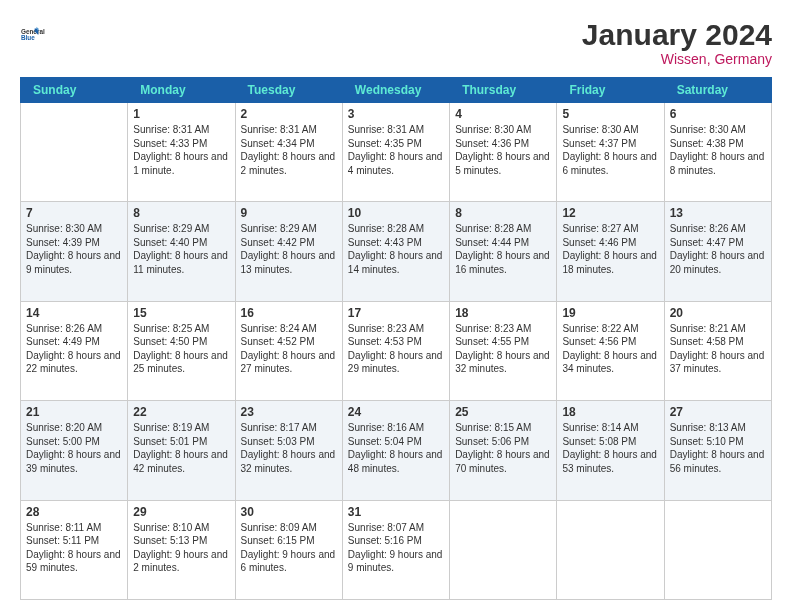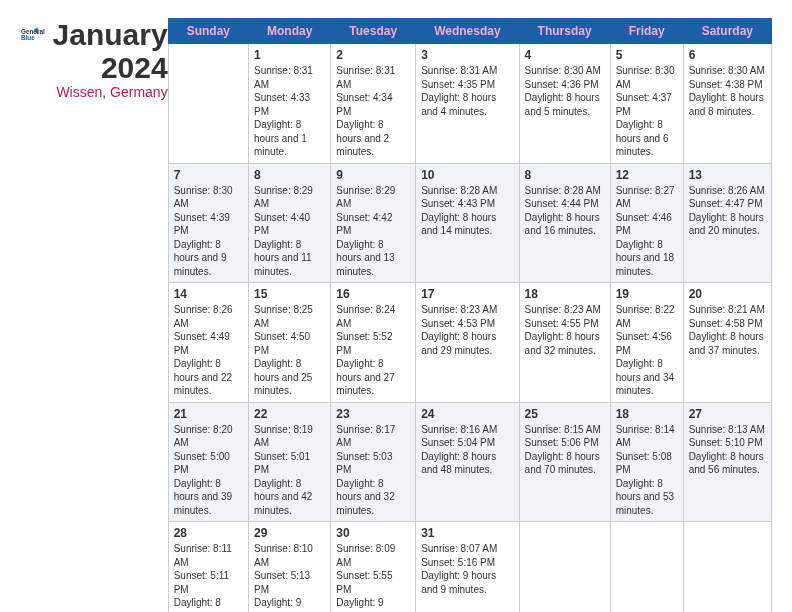--- a/index.html
+++ b/index.html
@@ -8,20 +8,21 @@
       background: #fff;
       width: 792px;
       height: 612px;
       overflow: hidden;
     }
     .page {
       width: 792px;
       height: 612px;
       padding: 18px 20px 12px 20px;
       display: flex;
+      flex-direction: column;
     }
     .header {
       display: flex;
       justify-content: space-between;
       align-items: flex-start;
       margin-bottom: 10px;
     }
     .logo {
       display: flex;
       align-items: center;
@@ -44,24 +45,24 @@
       font-size: 14px;
       color: #be185d;
     }
     .calendar-table {
       width: 100%;
       border-collapse: collapse;
       flex: 1;
     }
     .calendar-table thead th {
       background-color: #1a5fa8;
-      color: #f9a8d4;
+      color: #5eead4;
       font-size: 12px;
       font-weight: bold;
-      padding: 5px 18px;
+      padding: 5px 12px;
       text-align: left;
       border: 1px solid #1a5fa8;
     }
     .calendar-table tbody td {
       border: 1px solid #ccc;
       vertical-align: top;
       padding: 4px 5px;
       width: calc(100% / 7);
       height: 88px;
       font-size: 10px;
@@ -244,21 +245,21 @@
         <div class="day-info">
           <span>Sunrise: 8:25 AM</span><br>
           <span>Sunset: 4:50 PM</span><br>
           <span>Daylight: 8 hours and 25 minutes.</span>
         </div>
       </td>
           <td>
         <span class="day-number">16</span>
         <div class="day-info">
           <span>Sunrise: 8:24 AM</span><br>
-          <span>Sunset: 5:52 PM</span><br>
+          <span>Sunset: 4:52 PM</span><br>
           <span>Daylight: 8 hours and 27 minutes.</span>
         </div>
       </td>
           <td>
         <span class="day-number">17</span>
         <div class="day-info">
           <span>Sunrise: 8:23 AM</span><br>
           <span>Sunset: 4:53 PM</span><br>
           <span>Daylight: 8 hours and 29 minutes.</span>
         </div>
@@ -360,21 +361,21 @@
         <div class="day-info">
           <span>Sunrise: 8:10 AM</span><br>
           <span>Sunset: 5:13 PM</span><br>
           <span>Daylight: 9 hours and 2 minutes.</span>
         </div>
       </td>
           <td>
         <span class="day-number">30</span>
         <div class="day-info">
           <span>Sunrise: 8:09 AM</span><br>
-          <span>Sunset: 5:55 PM</span><br>
+          <span>Sunset: 6:15 PM</span><br>
           <span>Daylight: 9 hours and 6 minutes.</span>
         </div>
       </td>
           <td>
         <span class="day-number">31</span>
         <div class="day-info">
           <span>Sunrise: 8:07 AM</span><br>
           <span>Sunset: 5:16 PM</span><br>
           <span>Daylight: 9 hours and 9 minutes.</span>
         </div>

